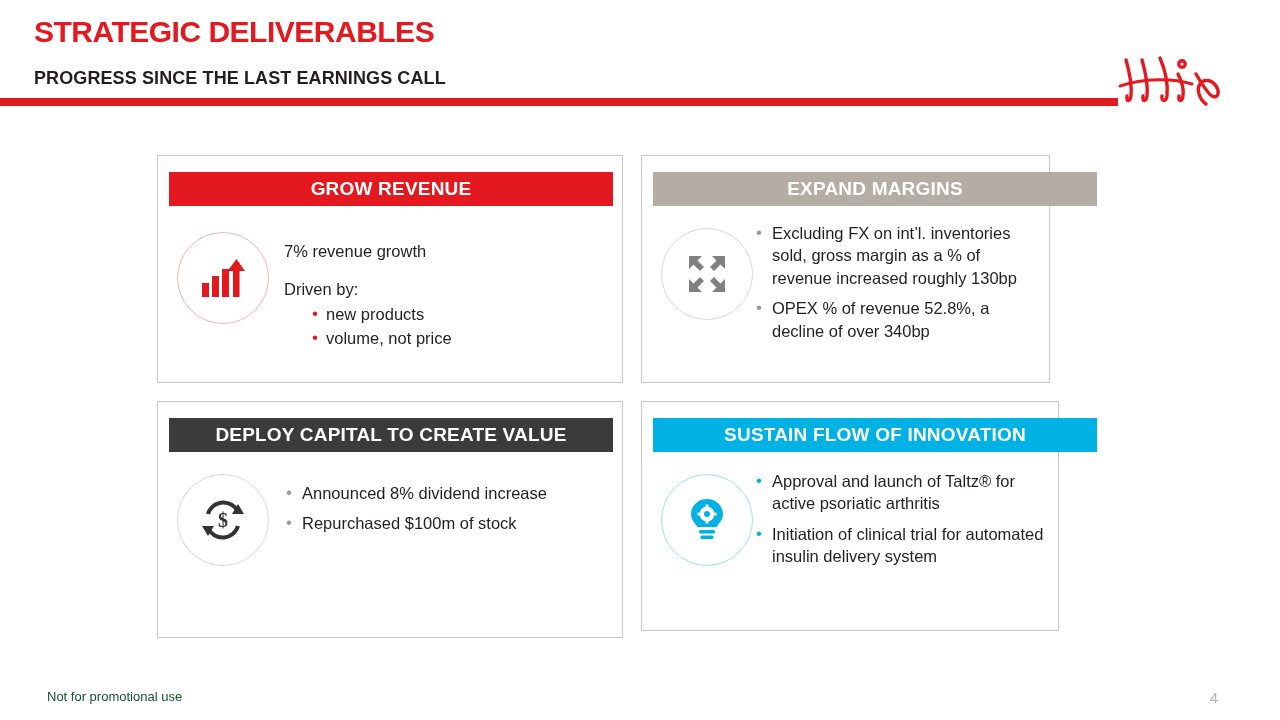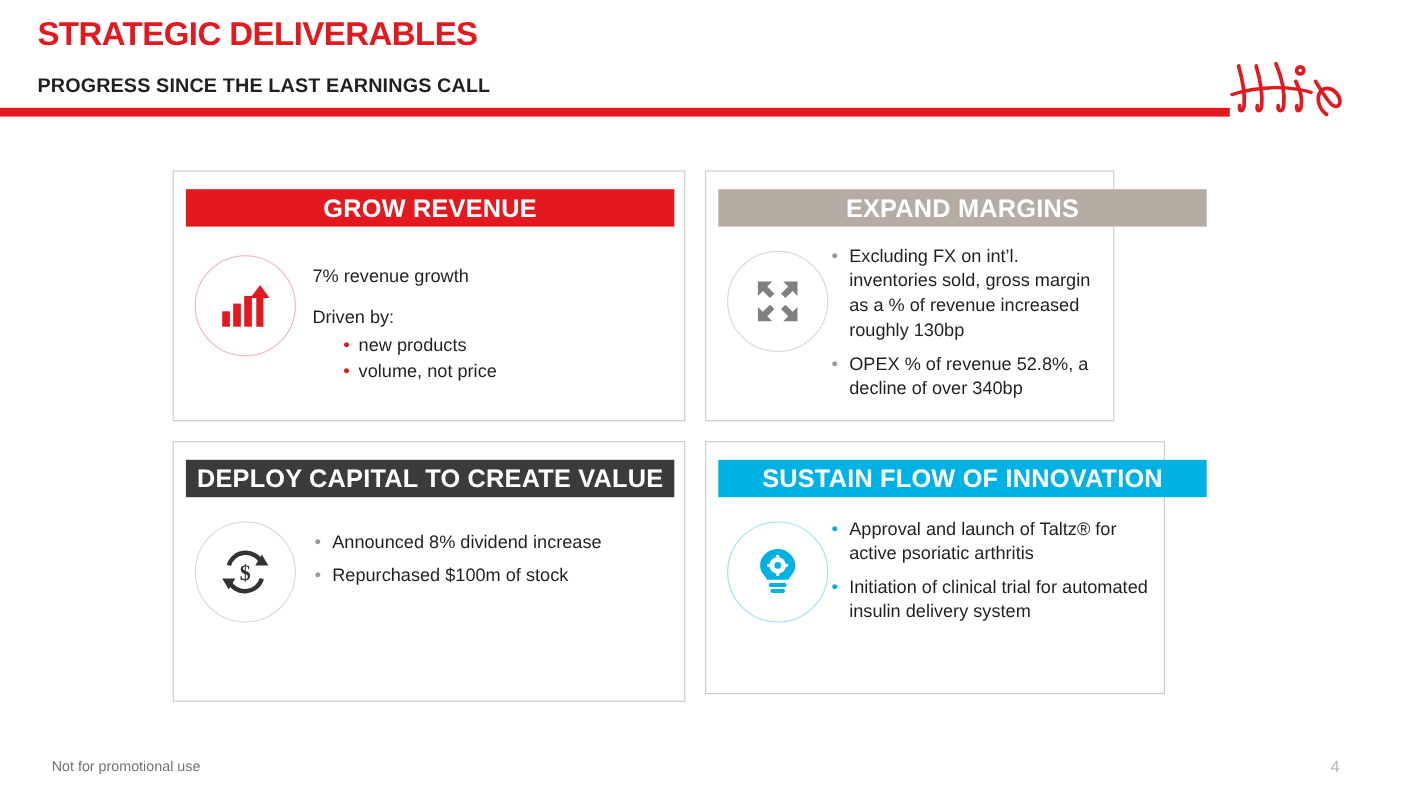--- a/index.html
+++ b/index.html
@@ -69,33 +69,33 @@
     width: 956px;
     height: 476px;
   }
   .card {
     position: absolute;
     border: 1px solid #c9c9c9;
     background: #ffffff;
     box-sizing: border-box;
   }
   .card.q1 { left: 0;    top: 0;    width: 466px; height: 228px; }
-  .card.q2 { left: 484px; top: 0;   width: 372px; height: 228px; }
+  .card.q2 { left: 484px; top: 0;   width: 409px; height: 228px; }
   .card.q3 { left: 0;    top: 246px; width: 466px; height: 237px; }
   .card.q4 { left: 484px; top: 246px; width: 418px; height: 230px; }
 
   .card-banner {
     position: absolute;
     top: 16px;
     height: 34px;
     display: flex;
     align-items: center;
     justify-content: center;
     color: #ffffff;
-    font-size: 23px;
+    font-size: 19px;
     font-weight: bold;
     letter-spacing: 0.2px;
   }
   .q1 .card-banner { left: 11px; width: 444px; background: #e4181f; }
   .q2 .card-banner { left: 11px; width: 444px; background: #b5aca4; }
   .q3 .card-banner { left: 11px; width: 444px; background: #3b3b3b; }
   .q4 .card-banner { left: 11px; width: 444px; background: #00b2e3; }
 
   .icon-circle {
     position: absolute;
@@ -152,21 +152,21 @@
   ul.bullets.cyan li::before { color: #00b2e3; }
   ul.bullets.spaced li { margin-bottom: 8px; }
   ul.bullets.wide li { padding-left: 18px; }
 
   
   .footer-note {
     position: absolute;
     left: 47px;
     bottom: 16px;
     font-size: 13px;
-    color: #737373;
+    color: #14532d;
   }
   .page-number {
     position: absolute;
     right: 62px;
     bottom: 14px;
     font-size: 15px;
     color: #b9b9b9;
   }
 </style>
 </head>

